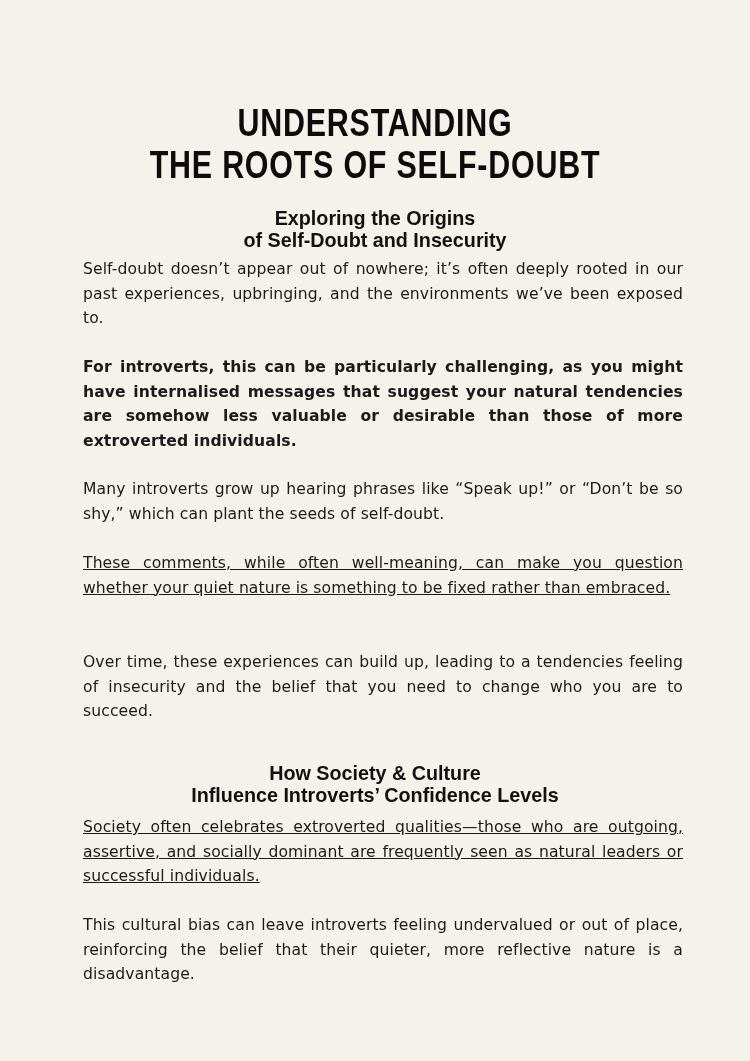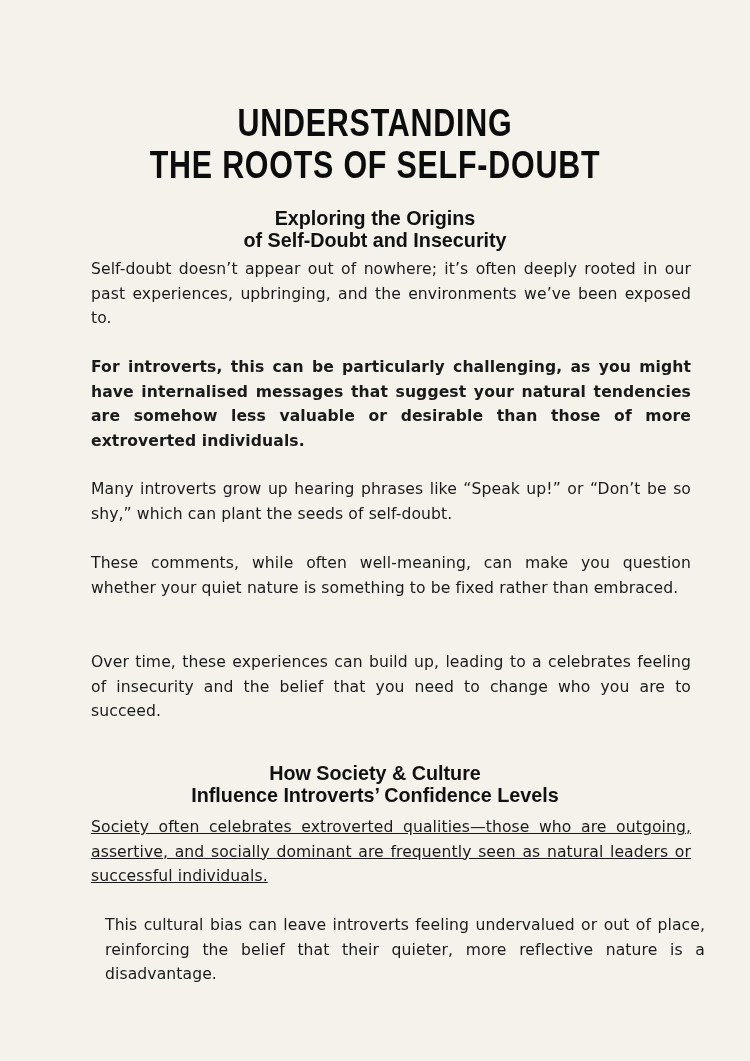--- a/index.html
+++ b/index.html
@@ -47,57 +47,57 @@
       line-height: 22px;
       color: #111;
       transform: scaleX(0.94);
       transform-origin: center top;
     }
     .subheading span { display: block; white-space: nowrap; }
     .sub1 { top: 190px; }
     .sub2 { top: 745px; }
     .para {
       position: absolute;
-      left: 16px;
+      left: 8px;
       width: 600px;
       margin: 0;
       font-family: "DejaVu Sans", sans-serif;
       font-size: 15.6px;
       line-height: 24.5px;
       text-align: justify;
       color: #1a1a1a;
       letter-spacing: 0.1px;
     }
     .p1 { top: 257px; }
     .p2 { top: 355px; font-weight: bold; }
     .p3 { top: 477px; }
-    .p4 { top: 551px; }
+    .p4 { top: 551px; text-decoration: underline; }
     .p5 { top: 650px; }
     .p6 { top: 815px; text-decoration: underline; }
-    .p7 { top: 913px; margin-left: 14px; }
+    .p7 { top: 913px; }
   </style>
 </head>
 <body>
 
 <div class="page">
   <h1 class="title">
     <span>UNDERSTANDING</span>
     <span>THE ROOTS OF SELF-DOUBT</span>
   </h1>
 
   <h2 class="subheading sub1">
     <span>Exploring the Origins</span>
     <span>of Self-Doubt and Insecurity</span>
   </h2>
 
   <p class="para p1">Self-doubt doesn’t appear out of nowhere; it’s often deeply rooted in our past experiences, upbringing, and the environments we’ve been exposed to.</p>
   <p class="para p2">For introverts, this can be particularly challenging, as you might have internalised messages that suggest your natural tendencies are somehow less valuable or desirable than those of more extroverted individuals.</p>
   <p class="para p3">Many introverts grow up hearing phrases like “Speak up!” or “Don’t be so shy,” which can plant the seeds of self-doubt.</p>
   <p class="para p4">These comments, while often well-meaning, can make you question whether your quiet nature is something to be fixed rather than embraced.</p>
-  <p class="para p5">Over time, these experiences can build up, leading to a celebrates feeling of insecurity and the belief that you need to change who you are to succeed.</p>
+  <p class="para p5">Over time, these experiences can build up, leading to a tendencies feeling of insecurity and the belief that you need to change who you are to succeed.</p>
 
   <h2 class="subheading sub2">
     <span>How Society &amp; Culture</span>
     <span>Influence Introverts’ Confidence Levels</span>
   </h2>
 
   <p class="para p6">Society often celebrates extroverted qualities—those who are outgoing, assertive, and socially dominant are frequently seen as natural leaders or successful individuals.</p>
   <p class="para p7">This cultural bias can leave introverts feeling undervalued or out of place, reinforcing the belief that their quieter, more reflective nature is a disadvantage.</p>
 </div>
 

